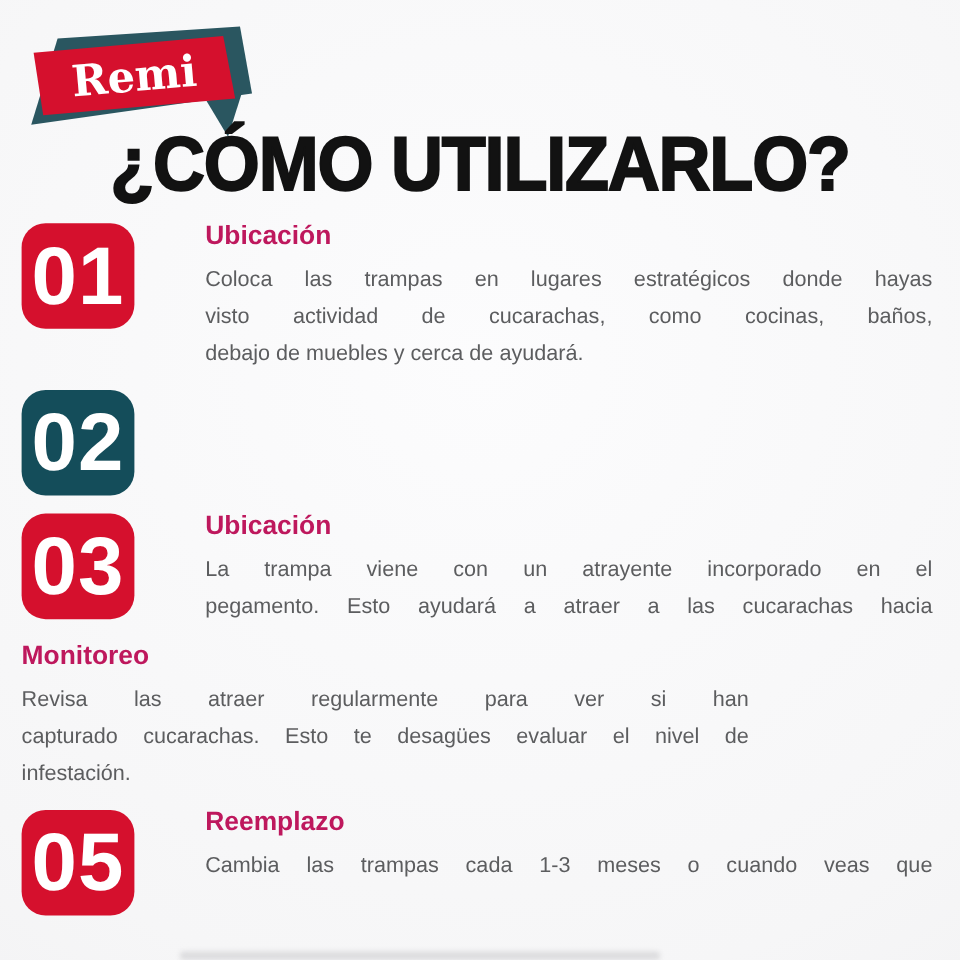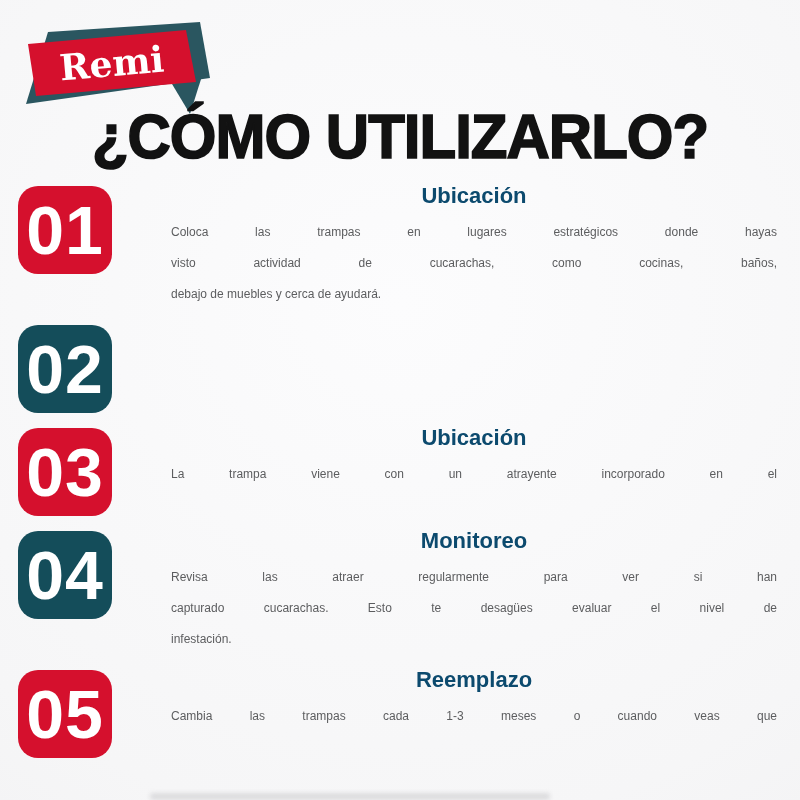--- a/index.html
+++ b/index.html
@@ -20,23 +20,23 @@
   .steps{margin-top:8px;}
   .step{display:flex;gap:59px;padding-left:18px;margin-bottom:9px;}
   .badge{
     flex:none;width:94px;height:88px;margin-top:6px;border-radius:20px;
     display:flex;align-items:center;justify-content:center;
     color:#ffffff;font-size:68px;font-weight:bold;letter-spacing:1px;
   }
   .badge.red{background:var(--red,#d5102d);}
   .badge.teal{background:var(--teal,#144d5a);}
   .step-body{width:606px;}
-  .step-title{font-size:22px;font-weight:bold;color:#0c4a6e;margin:3px 0 8px;text-align:center;}
+  .step-title{font-size:22px;font-weight:bold;color:#be185d;margin:3px 0 8px;}
   .step-desc .line{
-    font-size:12px;line-height:31px;color:#5c5d5f;
+    font-size:18px;line-height:31px;color:#5c5d5f;
     text-align:justify;text-align-last:justify;
   }
   .step-desc .line.last{text-align-last:left;}
   .ghost{
     position:absolute;left:150px;bottom:0;width:400px;height:7px;
     background:#dcdcde;filter:blur(2px);border-radius:3px;
   }
 </style>
 </head>
 <body style="--red: #d5102d; --teal: #144d5a;">
@@ -67,26 +67,26 @@
   <div class="step">
     <div class="badge teal">02</div>
   </div>
 
   <div class="step">
     <div class="badge red">03</div>
     <div class="step-body">
       <div class="step-title">Ubicación</div>
       <div class="step-desc">
           <div class="line">La trampa viene con un atrayente incorporado en el</div>
+          <div class="line">pegamento. Esto ayudará a atraer a las cucarachas hacia</div>
         </div>
     </div>
   </div>
 
   <div class="step">
-    <div class="badge teal">04</div>
     <div class="step-body">
       <div class="step-title">Monitoreo</div>
       <div class="step-desc">
           <div class="line">Revisa las atraer regularmente para ver si han</div>
           <div class="line">capturado cucarachas. Esto te desagües evaluar el nivel de</div>
           <div class="line last">infestación.</div>
         </div>
     </div>
   </div>
 

